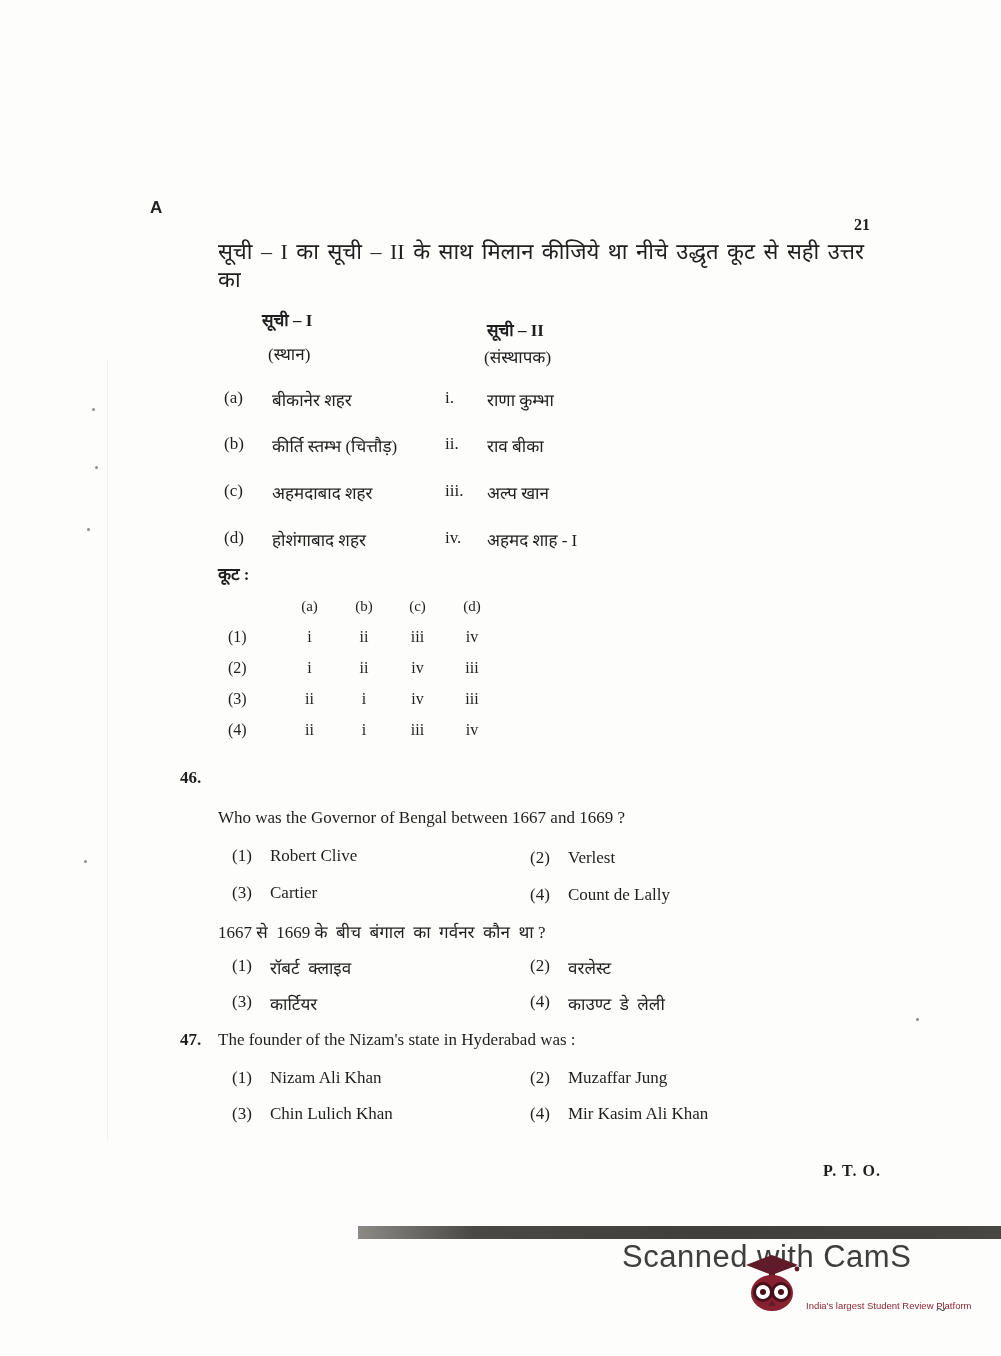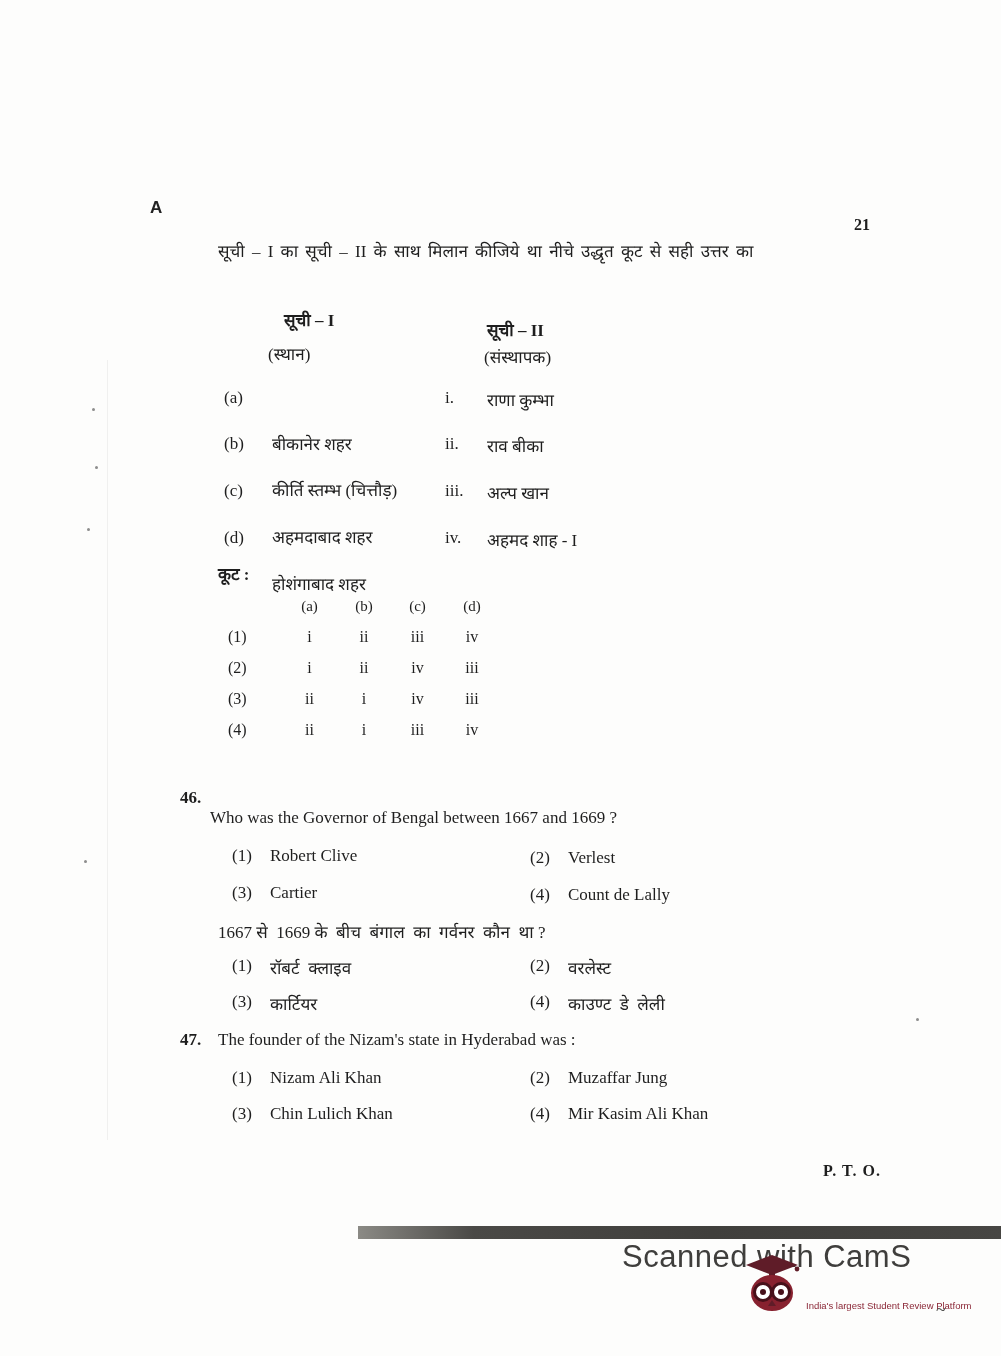--- a/index.html
+++ b/index.html
@@ -5,33 +5,33 @@
 <style>
   * { margin:0; padding:0; box-sizing:border-box; }
   html,body { background:#ffffff; }
   body { font-family:"Liberation Serif","DejaVu Sans",serif; }
   .page { position:relative; width:1001px; height:1356px; background:#fdfdfc; overflow:hidden; color:#1e1e1e; margin:0 auto; }
   .abs { position:absolute; }
 
   .set-letter { left:150px; top:198px; font-family:"Liberation Sans",sans-serif; font-weight:700; font-size:17px; color:#222; }
   .page-number { left:854px; top:216px; font-weight:700; font-size:16px;text-align:right; }
 
-  .intro { left:218px; top:238px; width:658px; font-size:17px; line-height:28px; }
+  .intro { left:218px; top:238px; width:658px; font-size:22px; line-height:28px; }
   .intro .l1 { word-spacing:3px; }
 
   .col-title { font-weight:700; font-size:17px; }
   .col-sub { font-size:17px; }
-  .list1-title { left:284px; top:308px; }
+  .list1-title { left:262px; top:308px; }
   .list1-sub { left:268px; top:342px;text-align:right; }
   .list2-title { left:487px; top:318px; }
   .list2-sub { left:484px; top:345px; }
 
   .match-row { left:224px; width:640px; font-size:17px; display:flex; }
   .m-label { width:48px; }
-  .m-left { width:173px;margin-top:44px; }
+  .m-left { width:173px; }
   .m-num { width:42px; }
 
   .code-label { left:218px; top:562px; font-weight:700; font-size:17px; }
 
   .code-table { left:218px; top:598px; display:grid; grid-template-columns:64px 55px 54px 53px 56px; row-gap:13px; font-size:16px; }
   .ct-head { text-align:center; font-size:15px; }
   .ct-val { text-align:center; }
   .ct-label { text-align:left; padding-left:10px; }
 
   .q-num { font-weight:700; font-size:17px; }
@@ -133,22 +133,22 @@
     <div class="ct-val">iv</div>
     <div class="ct-val">iii</div>
 
     <div class="ct-label">(4)</div>
     <div class="ct-val">ii</div>
     <div class="ct-val">i</div>
     <div class="ct-val">iii</div>
     <div class="ct-val">iv</div>
   </div>
 
-  <div class="abs q-num" style="left:180px;top:788px;text-align:right;">46.</div>
-  <div class="abs q-text" style="left:210px;top:808px;">Who was the Governor of Bengal between 1667 and 1669 ?</div>
+  <div class="abs q-num" style="left:180px;top:768px;text-align:right;">46.</div>
+  <div class="abs q-text" style="left:218px;top:808px;">Who was the Governor of Bengal between 1667 and 1669 ?</div>
 
   <div class="abs opt" style="left:232px;top:846px;">
     <span class="opt-num">(1)</span>
     <span class="opt-t">Robert Clive</span>
   </div>
   <div class="abs opt" style="left:530px;top:848px;">
     <span class="opt-num">(2)</span>
     <span class="opt-t">Verlest</span>
   </div>
   <div class="abs opt" style="left:232px;top:883px;">

